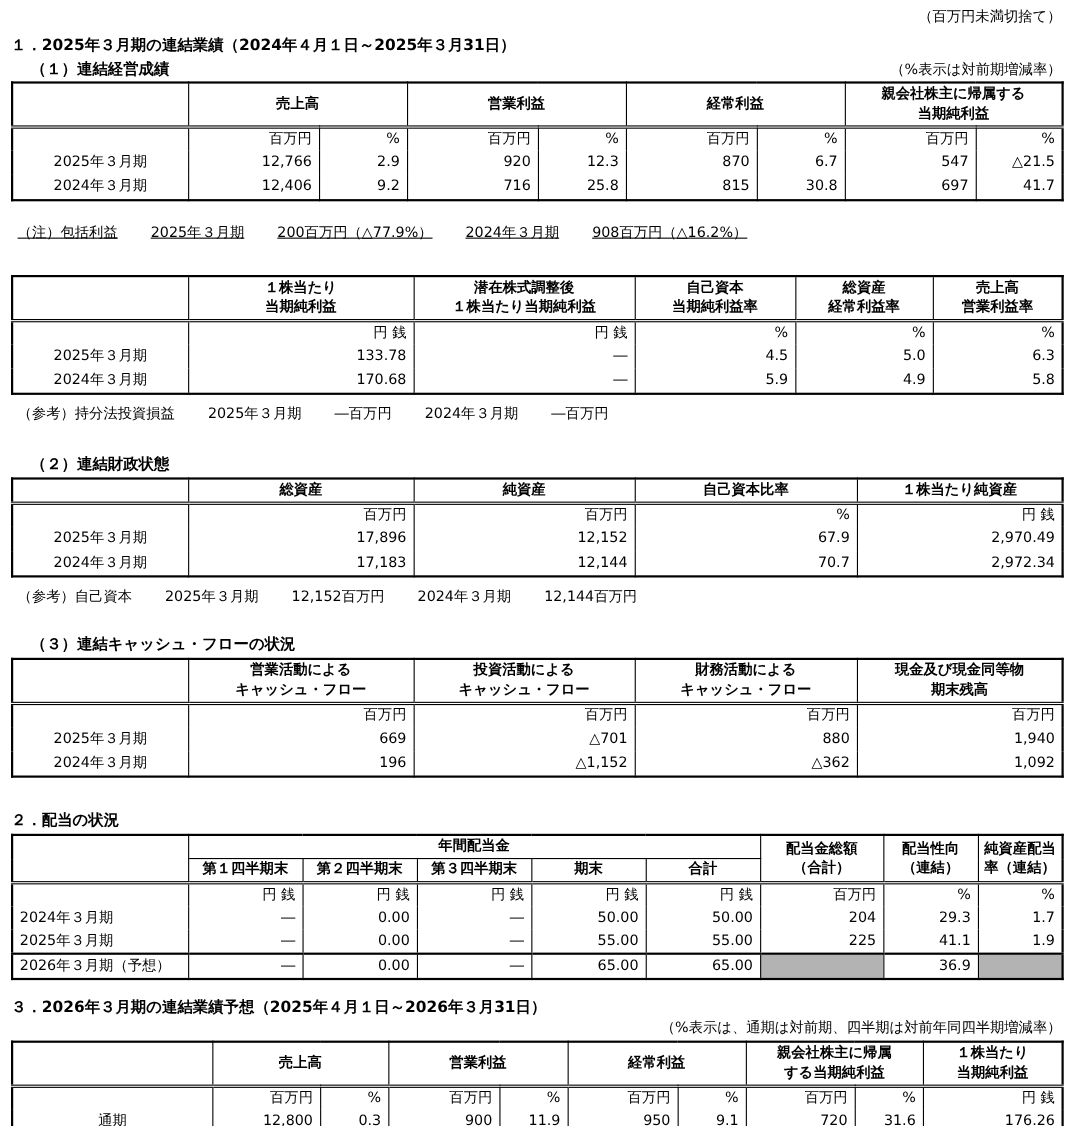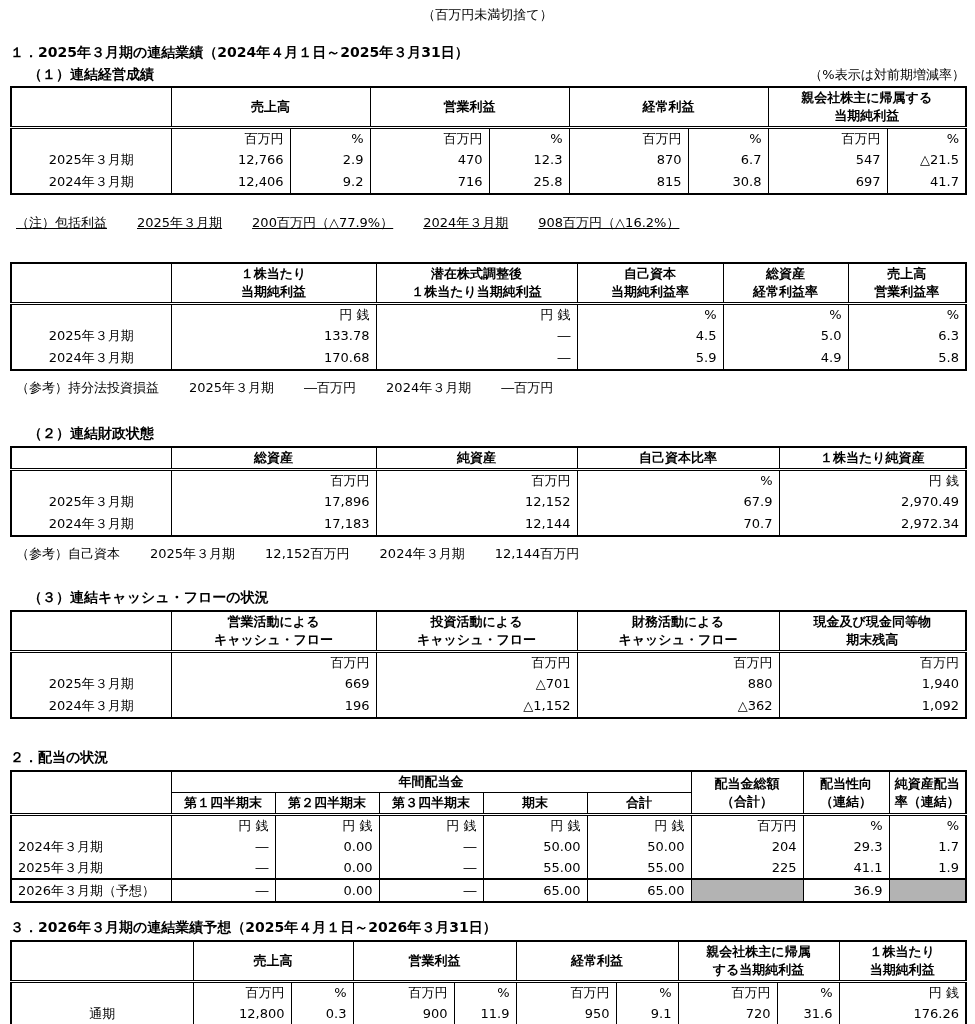--- a/index.html
+++ b/index.html
@@ -31,21 +31,21 @@
     line-height: 22px; white-space: nowrap; overflow: hidden;
   }
   .tbl tr.units td { line-height: 20px; }
   .tbl td.lbl { text-align: center; padding: 0 2px; }
   .tbl.left-labels td.lbl { text-align: left; padding-left: 6px; }
   .tbl tr.forecast td { border-top: 2px solid #000; margin-top: 28px; }
   .tbl td.shaded { background: #b3b3b3; }
   #tbl-dividends td { line-height: 21px; }
   #tbl-dividends tr.units td { line-height: 20px; }
 
-  #top-note { margin-bottom: 20px; text-align: center; }
+  #top-note { margin-bottom: 8px; }
   #sec1-title { margin-top: 2px; }
   #sec1-subline { margin-top: 4px; margin-bottom: 2px; }
   #note1 { margin-top: 19px; text-decoration: underline; }
   #tbl-pershare { margin-top: 30px; }
   #ref1 { margin-top: 8px; }
   #sec1-sub2 { margin-top: 28px; margin-bottom: 3px; }
   #ref2 { margin-top: 8px; }
   #sec1-sub3 { margin-top: 26px; margin-bottom: 3px; }
   #sec2-title { margin-top: 30px; margin-bottom: 3px; }
   #sec3-block { margin-top: 16px; margin-bottom: 3px; }
@@ -93,21 +93,21 @@
         <td>%</td>
         <td>百万円</td>
         <td>%</td>
         <td>百万円</td>
         <td>%</td>
       </tr>
       <tr>
         <td class="lbl">2025年３月期</td>
         <td>12,766</td>
         <td>2.9</td>
-        <td>470</td>
+        <td>920</td>
         <td>12.3</td>
         <td>870</td>
         <td>6.7</td>
         <td>547</td>
         <td>△21.5</td>
       </tr>
       <tr>
         <td class="lbl">2024年３月期</td>
         <td>12,406</td>
         <td>9.2</td>
@@ -365,20 +365,21 @@
         <td>65.00</td>
         <td class="shaded"></td>
         <td>36.9</td>
         <td class="shaded"></td>
       </tr>
     </tbody>
 </table>
 
 <div id="sec3-block">
   <div class="sec-title">３．2026年３月期の連結業績予想（2025年４月１日～2026年３月31日）</div>
+  <div class="right-note">（%表示は、通期は対前期、四半期は対前年同四半期増減率）</div>
 </div>
 
 <table id="tbl-forecast" class="tbl">
   <colgroup>
     <col style="width:182px">
       <col style="width:98px">
       <col style="width:62px">
     <col style="width:101px">
       <col style="width:62px">
       <col style="width:100px">

